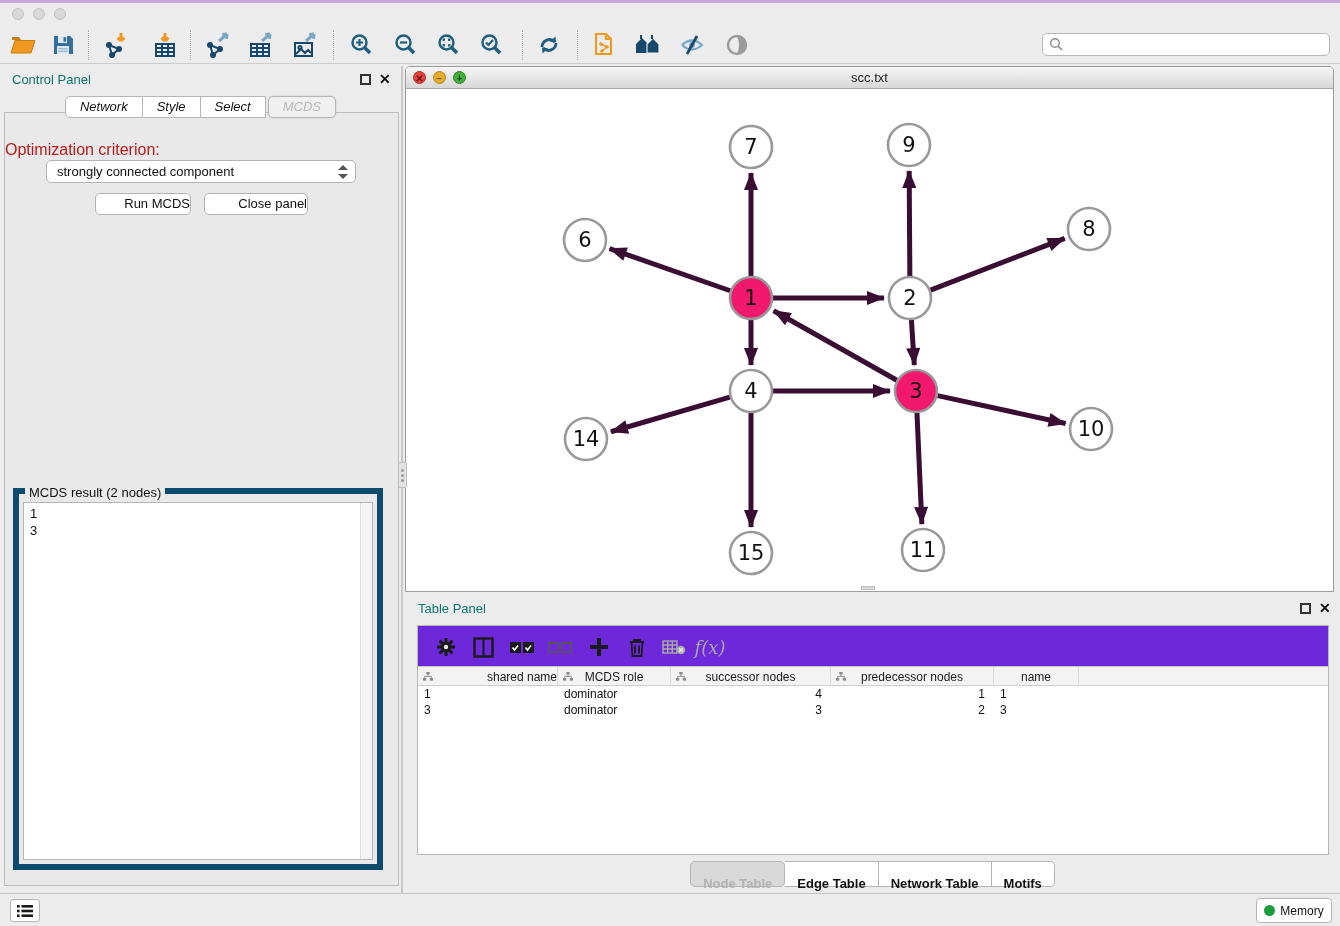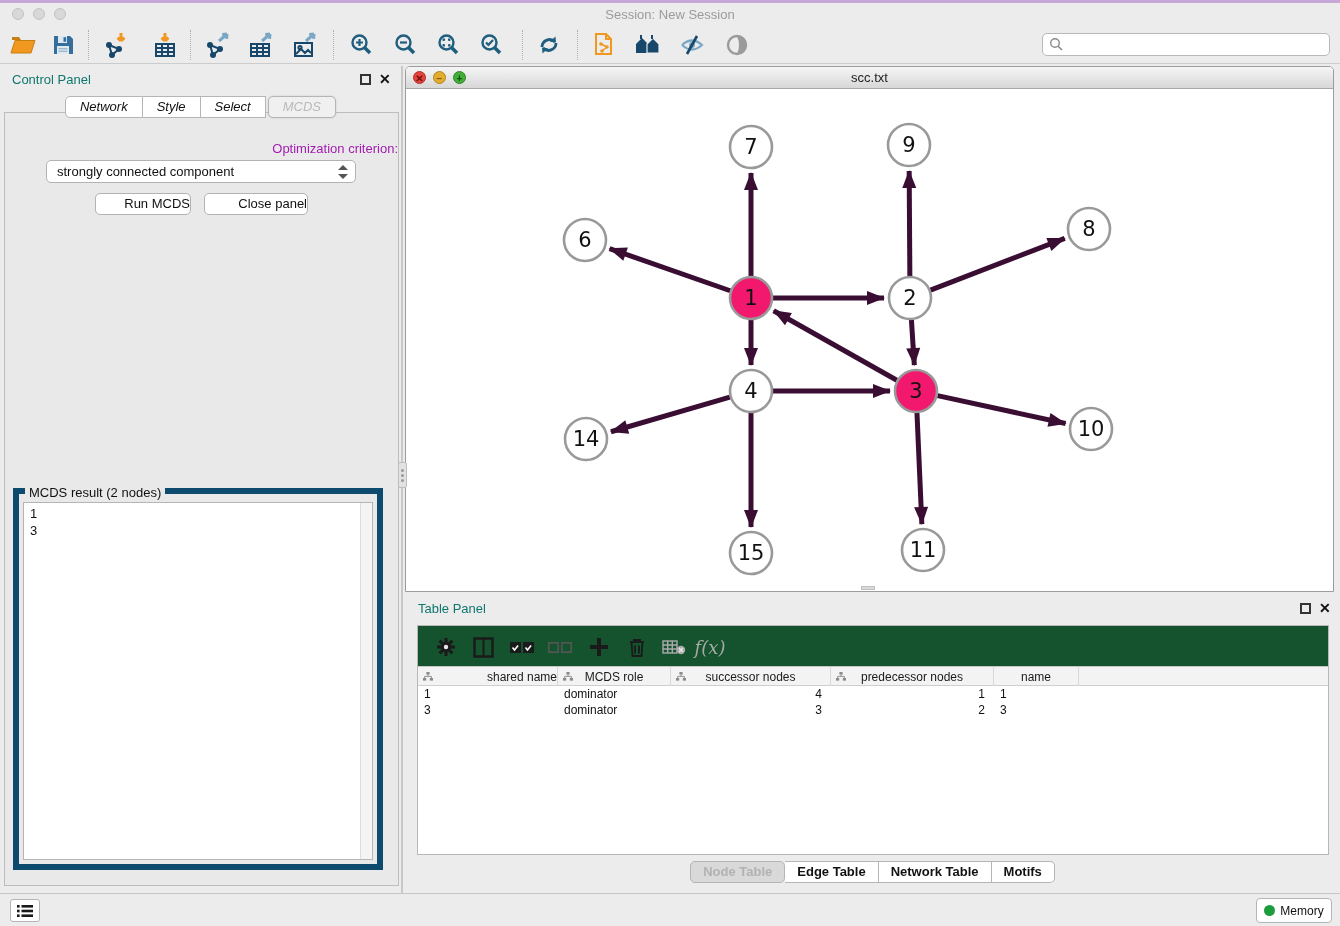--- a/index.html
+++ b/index.html
@@ -26,21 +26,21 @@
   .panel-header { position:relative; height:28px; }
   .panel-title { position:absolute; left:12px; top:6px; font-size:13px; color:#0f766e; }
   .float-btn { position:absolute; width:11px; height:11px; border:2px solid #333; top:8px; }
   .close-btn { position:absolute; top:5px; font-size:14px; font-weight:bold; color:#111; }
   .cp-float { left:360px; } .cp-close { left:379px; }
   .cp-tabs { position:absolute; left:0; top:30px; width:100%; display:flex; justify-content:center; z-index:3;font-style:italic; }
   .cp-tab { height:22px; line-height:20px; padding:0 14px; font-size:13px; background:#ffffff; border:1px solid #b5b5b5; border-left:none; color:#111; }
   .cp-tab:first-child { border-left:1px solid #b5b5b5; border-radius:5px 0 0 5px; }
   .cp-tab.selected { background:#f0f0f0; color:#b9b9b9; border-radius:5px; border-left:1px solid #b5b5b5; margin-left:2px; box-shadow:0 0 2px rgba(0,0,0,.15); }
   .cp-content { position:absolute; left:4px; top:46px; width:395px; height:774px; border:1px solid #bdbdbd; background:#e9e9e9; }
-  .opt-label { position:absolute; left:0; right:0; top:28px; text-align:right; font-size:13px; color:#a21caf; }
+  .opt-label { position:absolute; left:0; right:0; top:28px; text-align:left; font-size:16px; color:#b91c1c; }
   .criterion-select { position:absolute; left:41px; top:47px; width:310px; height:23px; background:#ffffff; border:1px solid #b3b3b3; border-radius:5px; font-size:13px; line-height:21px; padding-left:10px; color:#111; }
   .spin { position:absolute; right:7px; top:4px; width:10px; height:14px; }
   .spin i { position:absolute; left:0; width:0; height:0; border-left:5px solid transparent; border-right:5px solid transparent; }
   .spin .up { top:0; border-bottom:5px solid #555; }
   .spin .dn { bottom:0; border-top:5px solid #555; }
   .cp-btn { position:absolute; top:80px; height:22px; background:#ffffff; border:1px solid #b3b3b3; border-radius:5px; font-size:13px; color:#111; text-align:right; line-height:20px; }
   .btn-run { left:90px; width:96px; } .btn-close-panel { left:199px; width:104px; }
   .result-fieldset { position:absolute; left:8px; top:375px; width:370px; height:382px; border:6px solid #0c4a6e; background:#e9e9e9; }
   .result-legend { position:absolute; left:6px; top:-9px; background:#e9e9e9; padding:0 4px; font-size:13px; color:#111; }
   .result-box { position:absolute; left:4px; top:8px; right:4px; bottom:4px; background:#ffffff; border:1px solid #b5b5b5; }
@@ -60,32 +60,32 @@
   .tl-yel   { left:27px; background:#e3ac2d; border:1px solid #b5841c; color:#7c5a0a; }
   .tl-grn   { left:47px; background:#43ad3a; border:1px solid #2f8428; color:#10570e; }
   .net-canvas { position:absolute; left:0; top:22px; right:0; bottom:0; background:#ffffff; overflow:hidden; }
   .net-canvas svg { position:absolute; left:0; top:0; }
   .canvas-grip { position:absolute; left:455px; bottom:1px; width:14px; height:4px; background:#d9d9d9; border:1px solid #c0c0c0; }
 
   
   .table-panel { position:absolute; left:405px; top:595px; width:935px; height:295px; background:#ececec; }
   .tp-float { left:895px; } .tp-close { left:914px; }
   .tp-body { position:absolute; left:12px; top:30px; width:912px; height:230px; border:1px solid #b8b8b8; background:#ffffff; }
-  .tp-toolbar { position:absolute; left:0; top:0; right:0; height:41px; background:#14532d; border-bottom:1px solid #c6c6c6; }
+  .tp-toolbar { position:absolute; left:0; top:0; right:0; height:41px; background:#6d28d9; border-bottom:1px solid #c6c6c6; }
   .tp-tool { position:absolute; top:7px; width:30px; height:28px; display:flex; align-items:center; justify-content:center; }
   .fx-label { font-family:"DejaVu Serif", serif; font-style:italic; font-size:18px; color:#a9a9a9; }
   .tbl-header { position:absolute; left:0; top:41px; right:0; height:19px; background:#f3f3f3; border-bottom:1px solid #cfcfcf; display:flex; }
   .th { position:relative; height:19px; border-right:1px solid #d9d9d9; font-size:12px; color:#1a1a1a; display:flex; align-items:center; justify-content:center; }
   .th svg { position:absolute; left:5px; top:5px; }
   .tbl-rows { position:absolute; left:0; top:60px; right:0; bottom:0; background:#ffffff; }
   .tr { display:flex; height:16px; }
   .td { font-size:12px; color:#111; padding:1px 6px 0 6px; overflow:hidden; white-space:nowrap; }
   .td.right { text-align:right; padding-right:9px; }
   .tp-tabs { position:absolute; left:0; right:0; top:266px; display:flex; justify-content:center; }
-  .tp-tab { height:22px; line-height:20px; padding:0 12px; font-size:13px; font-weight:bold; background:#ffffff; border:1px solid #b5b5b5; border-left:none; color:#111; }
+  .tp-tab { height:22px; line-height:20px; padding:12px 12px; font-size:13px; font-weight:bold; background:#ffffff; border:1px solid #b5b5b5; border-left:none; color:#111; }
   .tp-tab:last-child { border-radius:0 5px 5px 0; }
   .tp-tab.selected { background:#d9d9d9; color:#b2b2b2; border-radius:5px; border-left:1px solid #b5b5b5; }
 
   
   .statusbar { position:absolute; left:0; top:893px; width:1340px; height:33px; background:#ececec; border-top:1px solid #c6c6c6; }
   .list-btn { position:absolute; left:10px; top:5px; width:30px; height:23px; background:#ffffff; border:1px solid #b5b5b5; border-radius:3px; display:flex; align-items:center; justify-content:center; }
   .memory-btn { position:absolute; right:8px; top:4px; width:76px; height:25px; background:#ffffff; border:1px solid #b5b5b5; border-radius:4px; display:flex; align-items:center; justify-content:center; gap:5px; font-size:12px; color:#111; }
   .memory-dot { width:11px; height:11px; border-radius:50%; background:#1c9c3c; }
 </style>
 </head>
@@ -93,21 +93,20 @@
 
 <div class="app">
 
   <div class="top-accent"></div>
   <div class="titlebar">
     <div class="traffic-inactive">
       <span></span>
       <span></span>
       <span></span>
     </div>
-    <div class="app-title">Session: New Session</div>
   </div>
 
   <div class="toolbar">
     <div class="tbtn" style="left:8px">
       <svg width="26" height="22" viewBox="0 0 26 22">
           <path d="M2 6 L2 3 L9 3 L11 6 Z" fill="#c87f12"></path>
           <path d="M1 19 L5 6.5 L25 6.5 L21 19 Z" fill="#f0981f" stroke="#c87f12" stroke-width="1"></path>
         </svg>
     </div>
     <div class="tbtn" style="left:48px">

